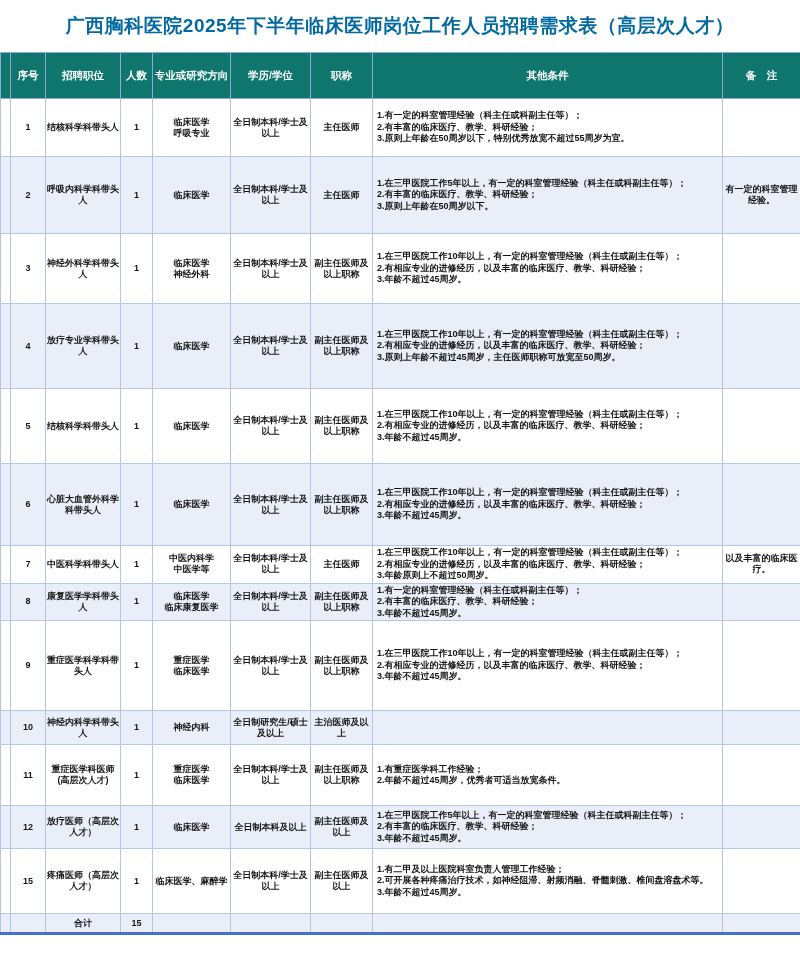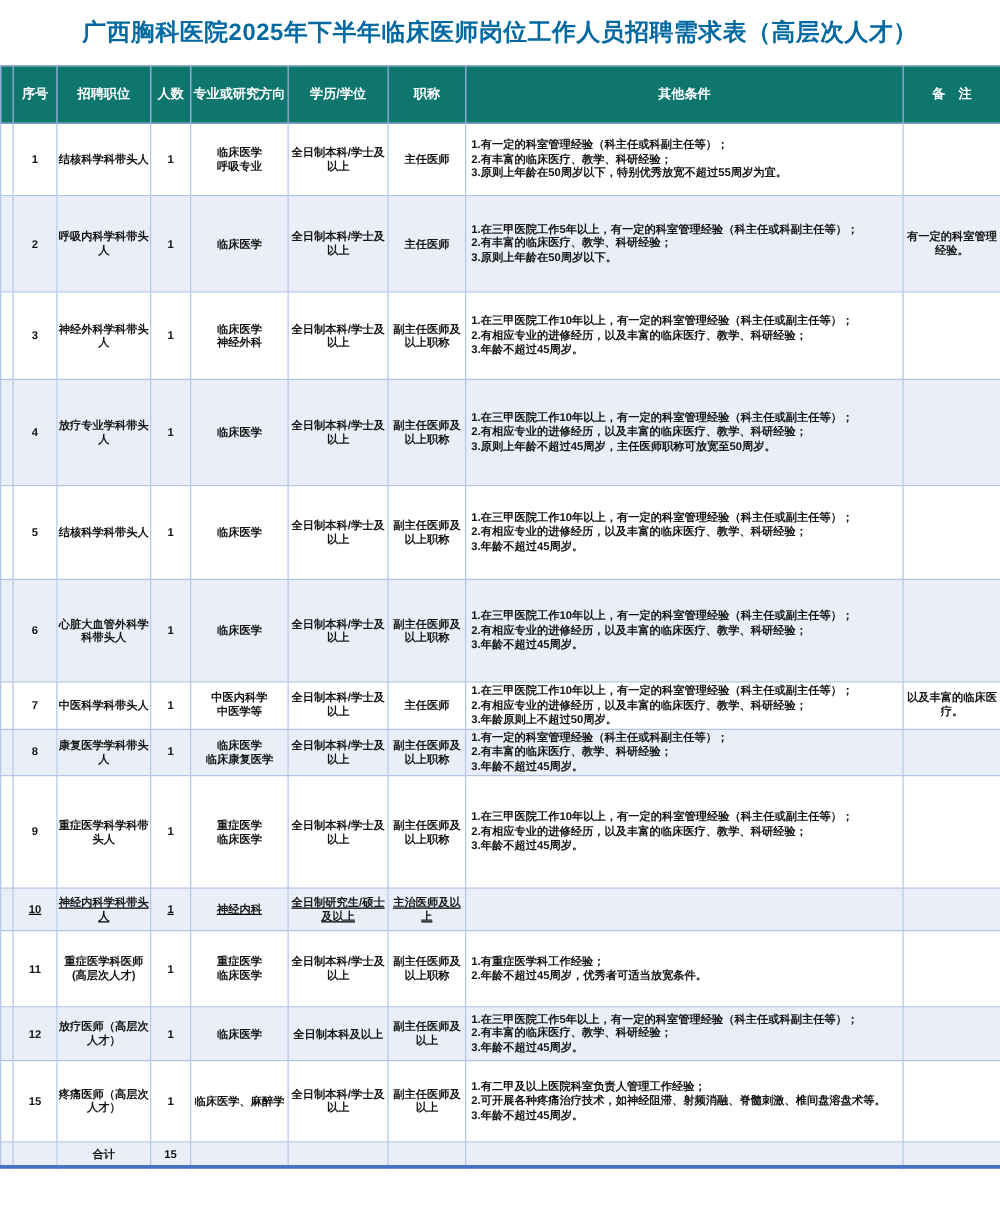--- a/index.html
+++ b/index.html
@@ -166,21 +166,21 @@
           <td>1</td>
           <td>重症医学
 临床医学</td>
           <td>全日制本科/学士及以上</td>
           <td>副主任医师及以上职称</td>
           <td class="cond">1.在三甲医院工作10年以上，有一定的科室管理经验（科主任或副主任等）；
 2.有相应专业的进修经历，以及丰富的临床医疗、教学、科研经验；
 3.年龄不超过45周岁。</td>
           <td></td>
         </tr>
-        <tr class="band" style="height: 34px; text-decoration: underline;">
+        <tr class="band" style="height: 34px;">
           <td></td>
           <td>10</td>
           <td>神经内科学科带头人</td>
           <td>1</td>
           <td>神经内科</td>
           <td>全日制研究生/硕士及以上</td>
           <td>主治医师及以上</td>
           <td class="cond"></td>
           <td></td>
         </tr>

